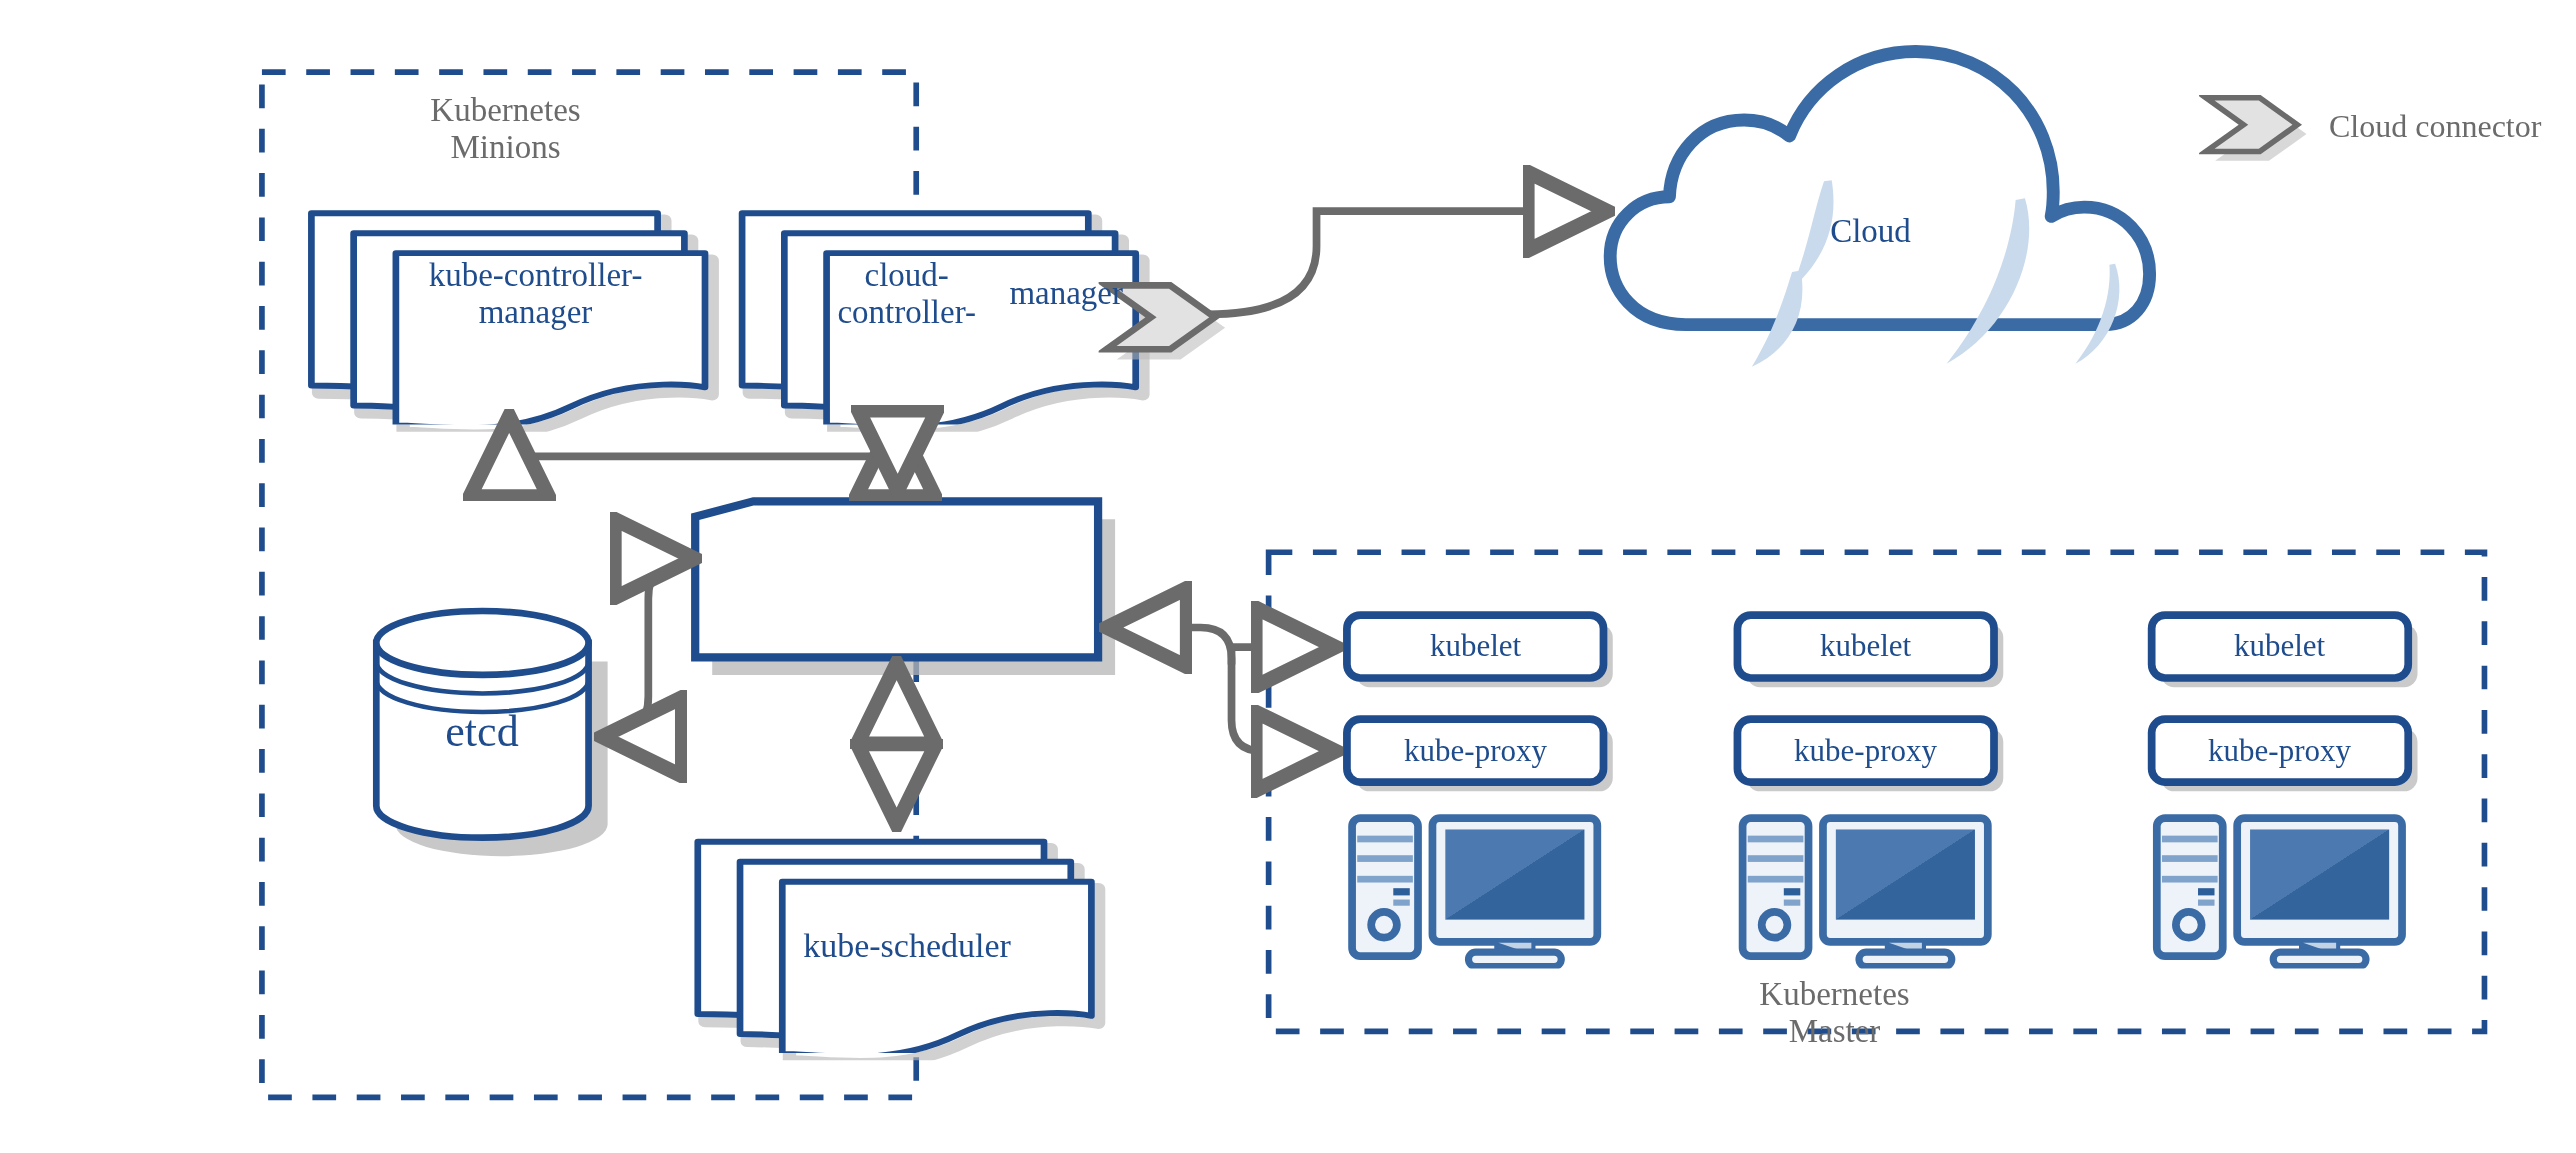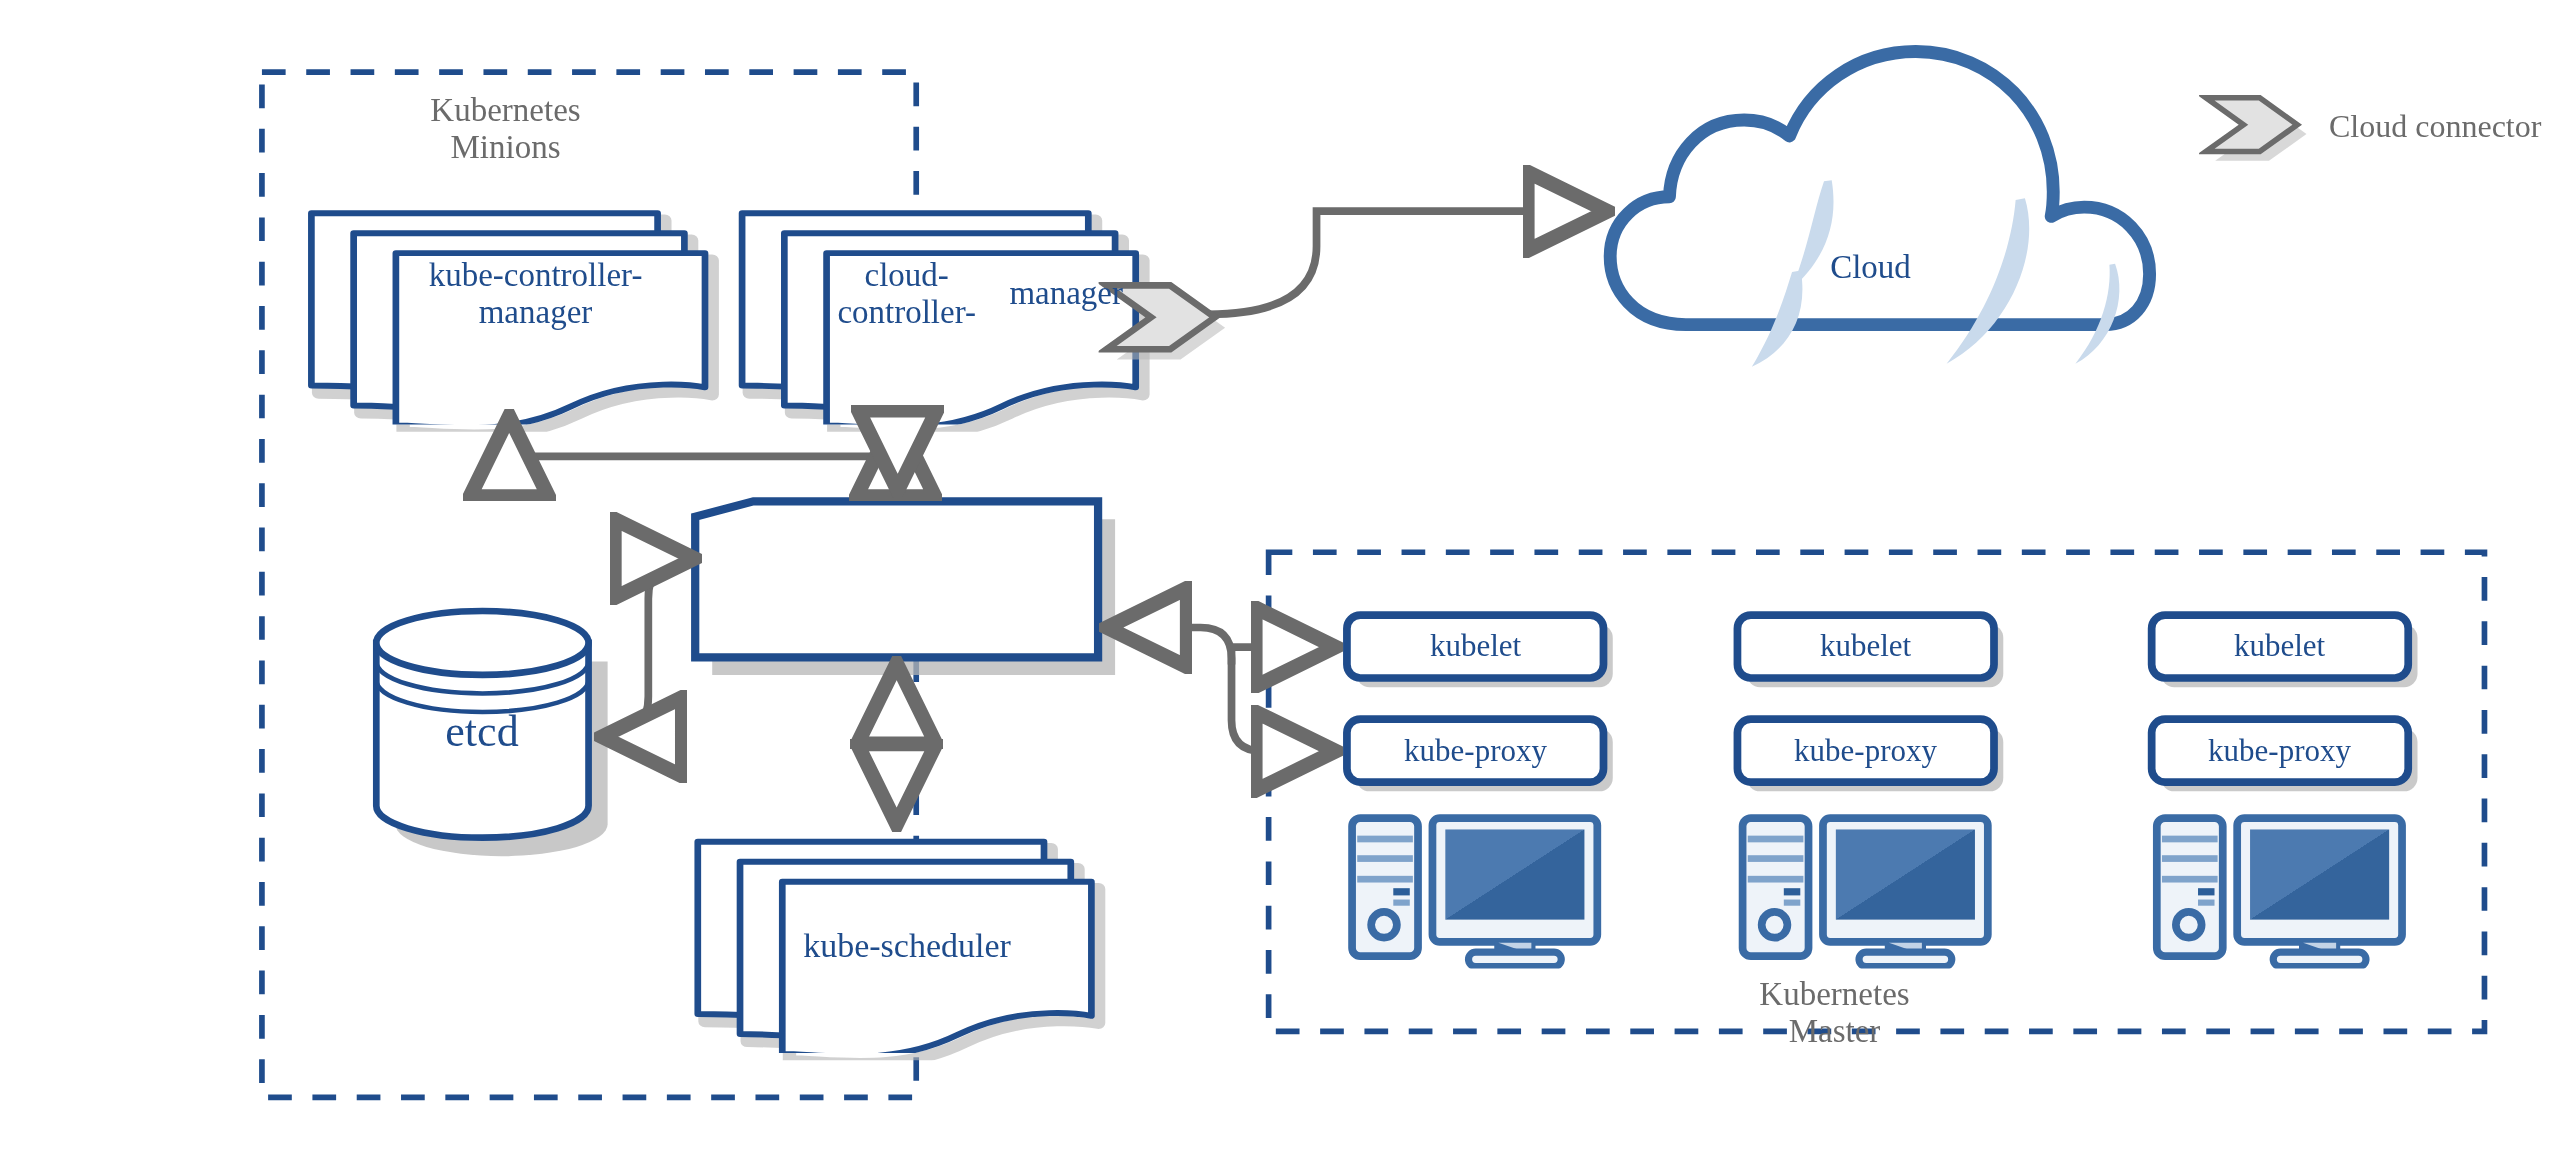--- a/index.html
+++ b/index.html
@@ -214,21 +214,21 @@
 
 
 <div class="lbl blue-txt" style="left:384px;top:711px;width:196px;height:41px;font-size:44px;">
   <span>etcd</span>
 </div>
 
 <div class="lbl blue-txt" style="left:732px;top:926px;width:350px;height:41px;font-size:34px;">
   <span>kube-scheduler</span>
 </div>
 
-<div class="lbl blue-txt" style="left:1783px;top:211px;width:175px;height:41px;font-size:33px;margin-top:36px;">
+<div class="lbl blue-txt" style="left:1783px;top:211px;width:175px;height:41px;font-size:33px;">
   <span>Cloud</span>
 </div>
 
 <div class="lbl blue-txt" style="left:1347px;top:626px;width:257px;height:41px;font-size:31px;">
   <span>kubelet</span>
 </div>
 <div class="lbl blue-txt" style="left:1347px;top:731px;width:257px;height:41px;font-size:31px;">
   <span>kube-proxy</span>
 </div>
 

